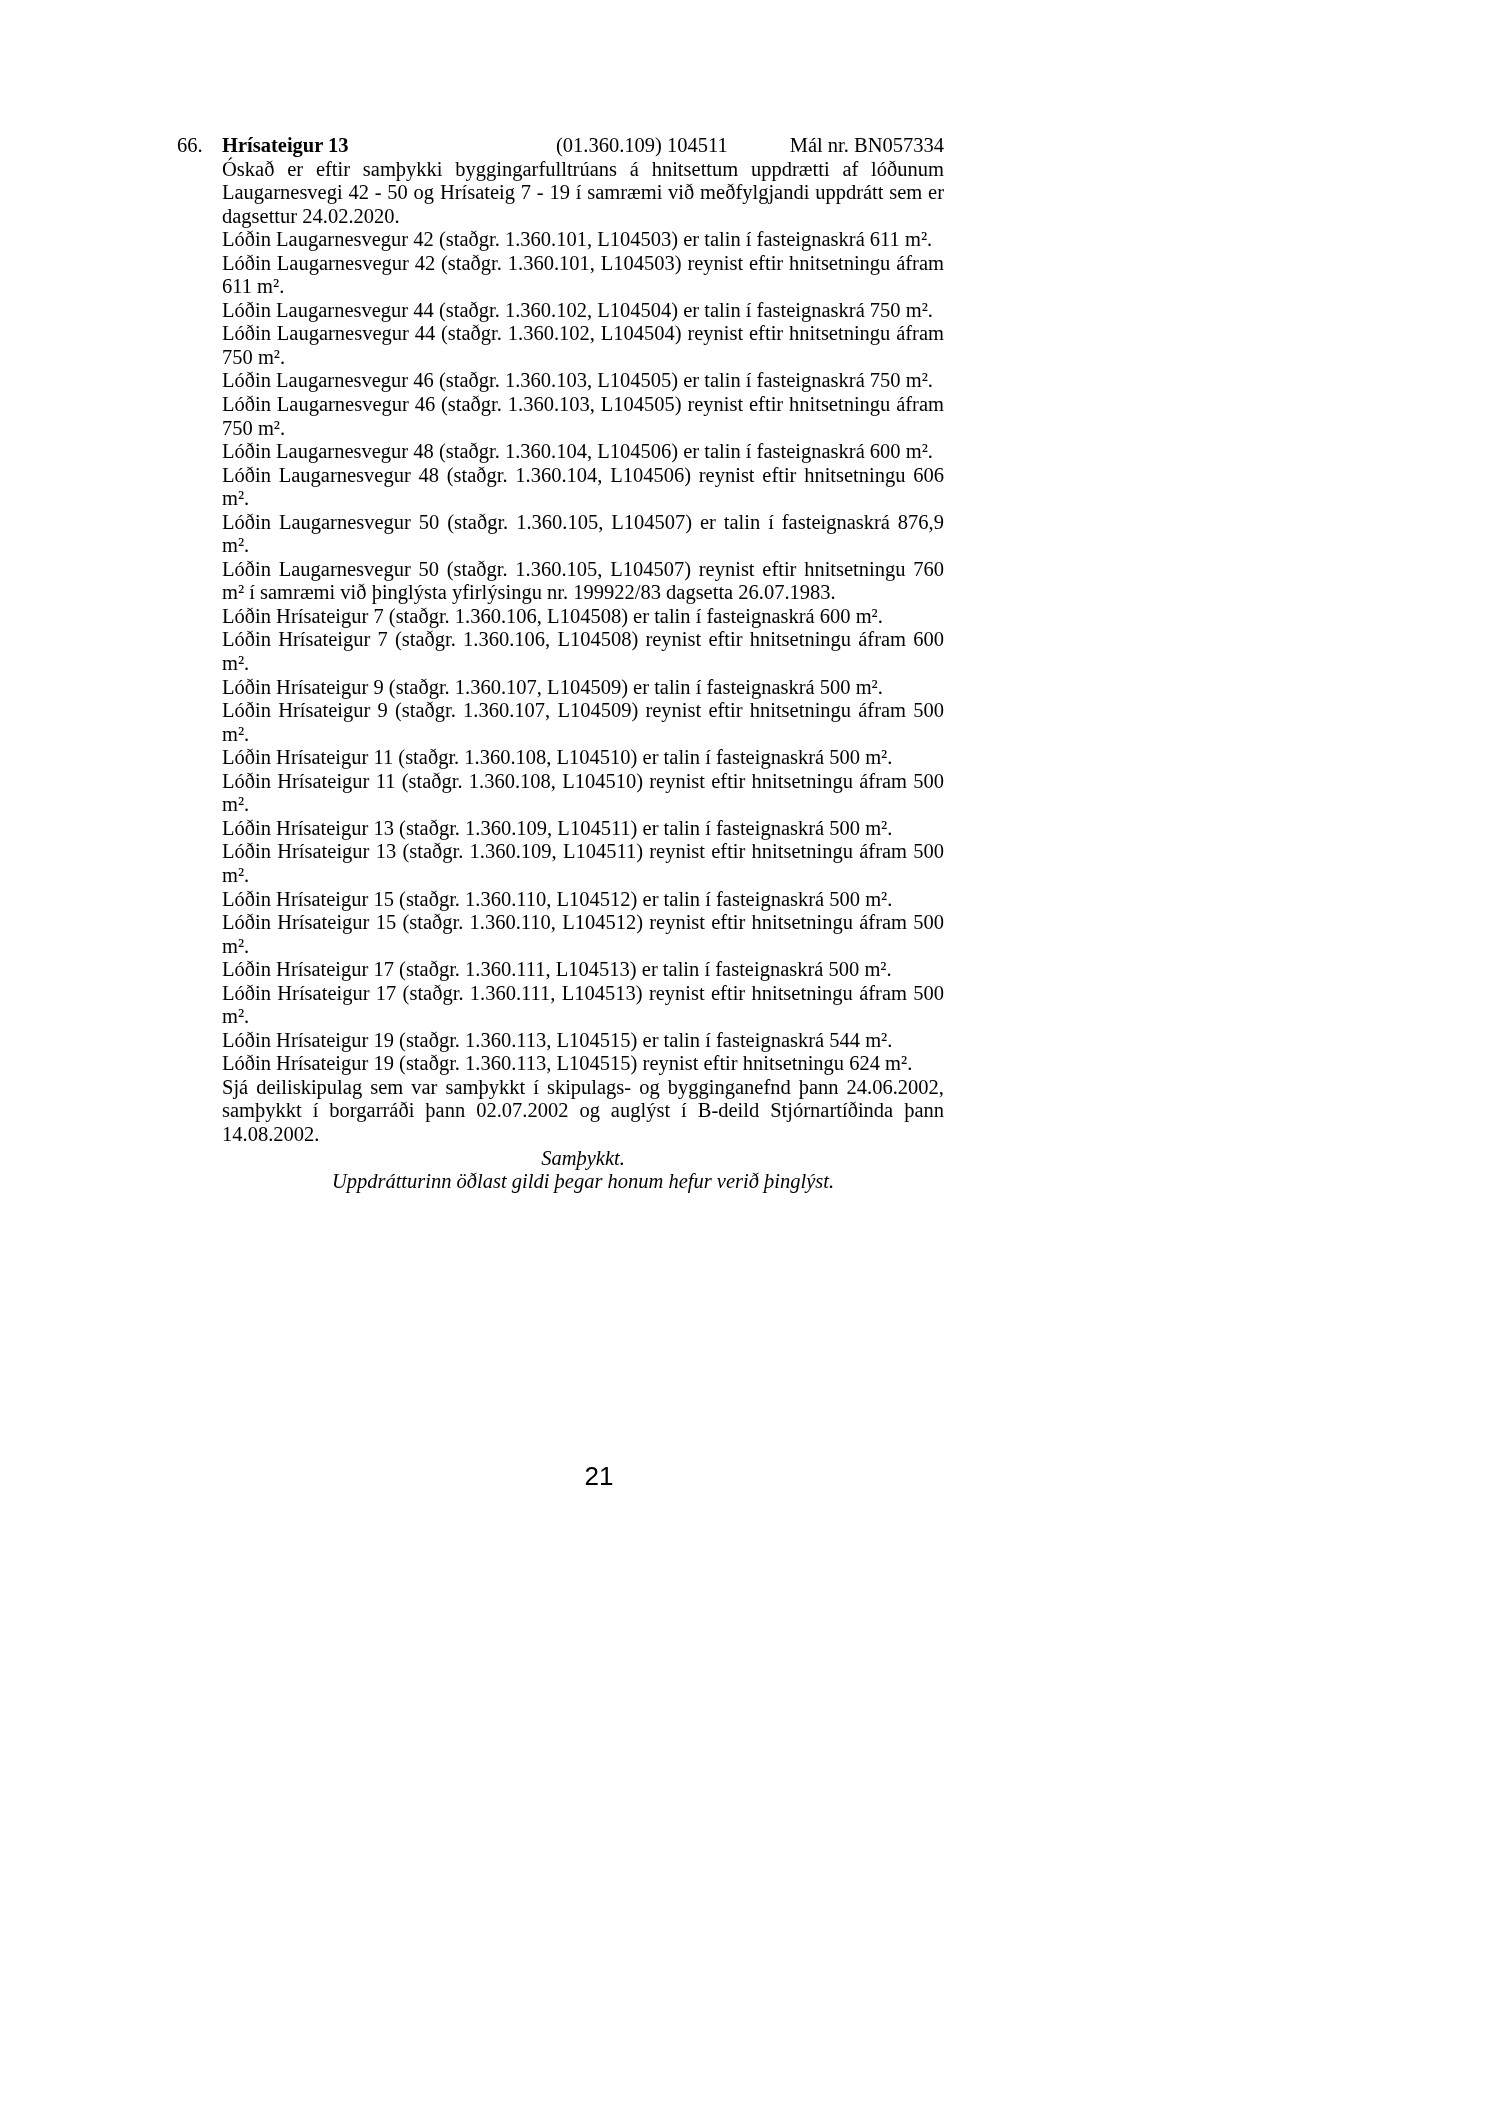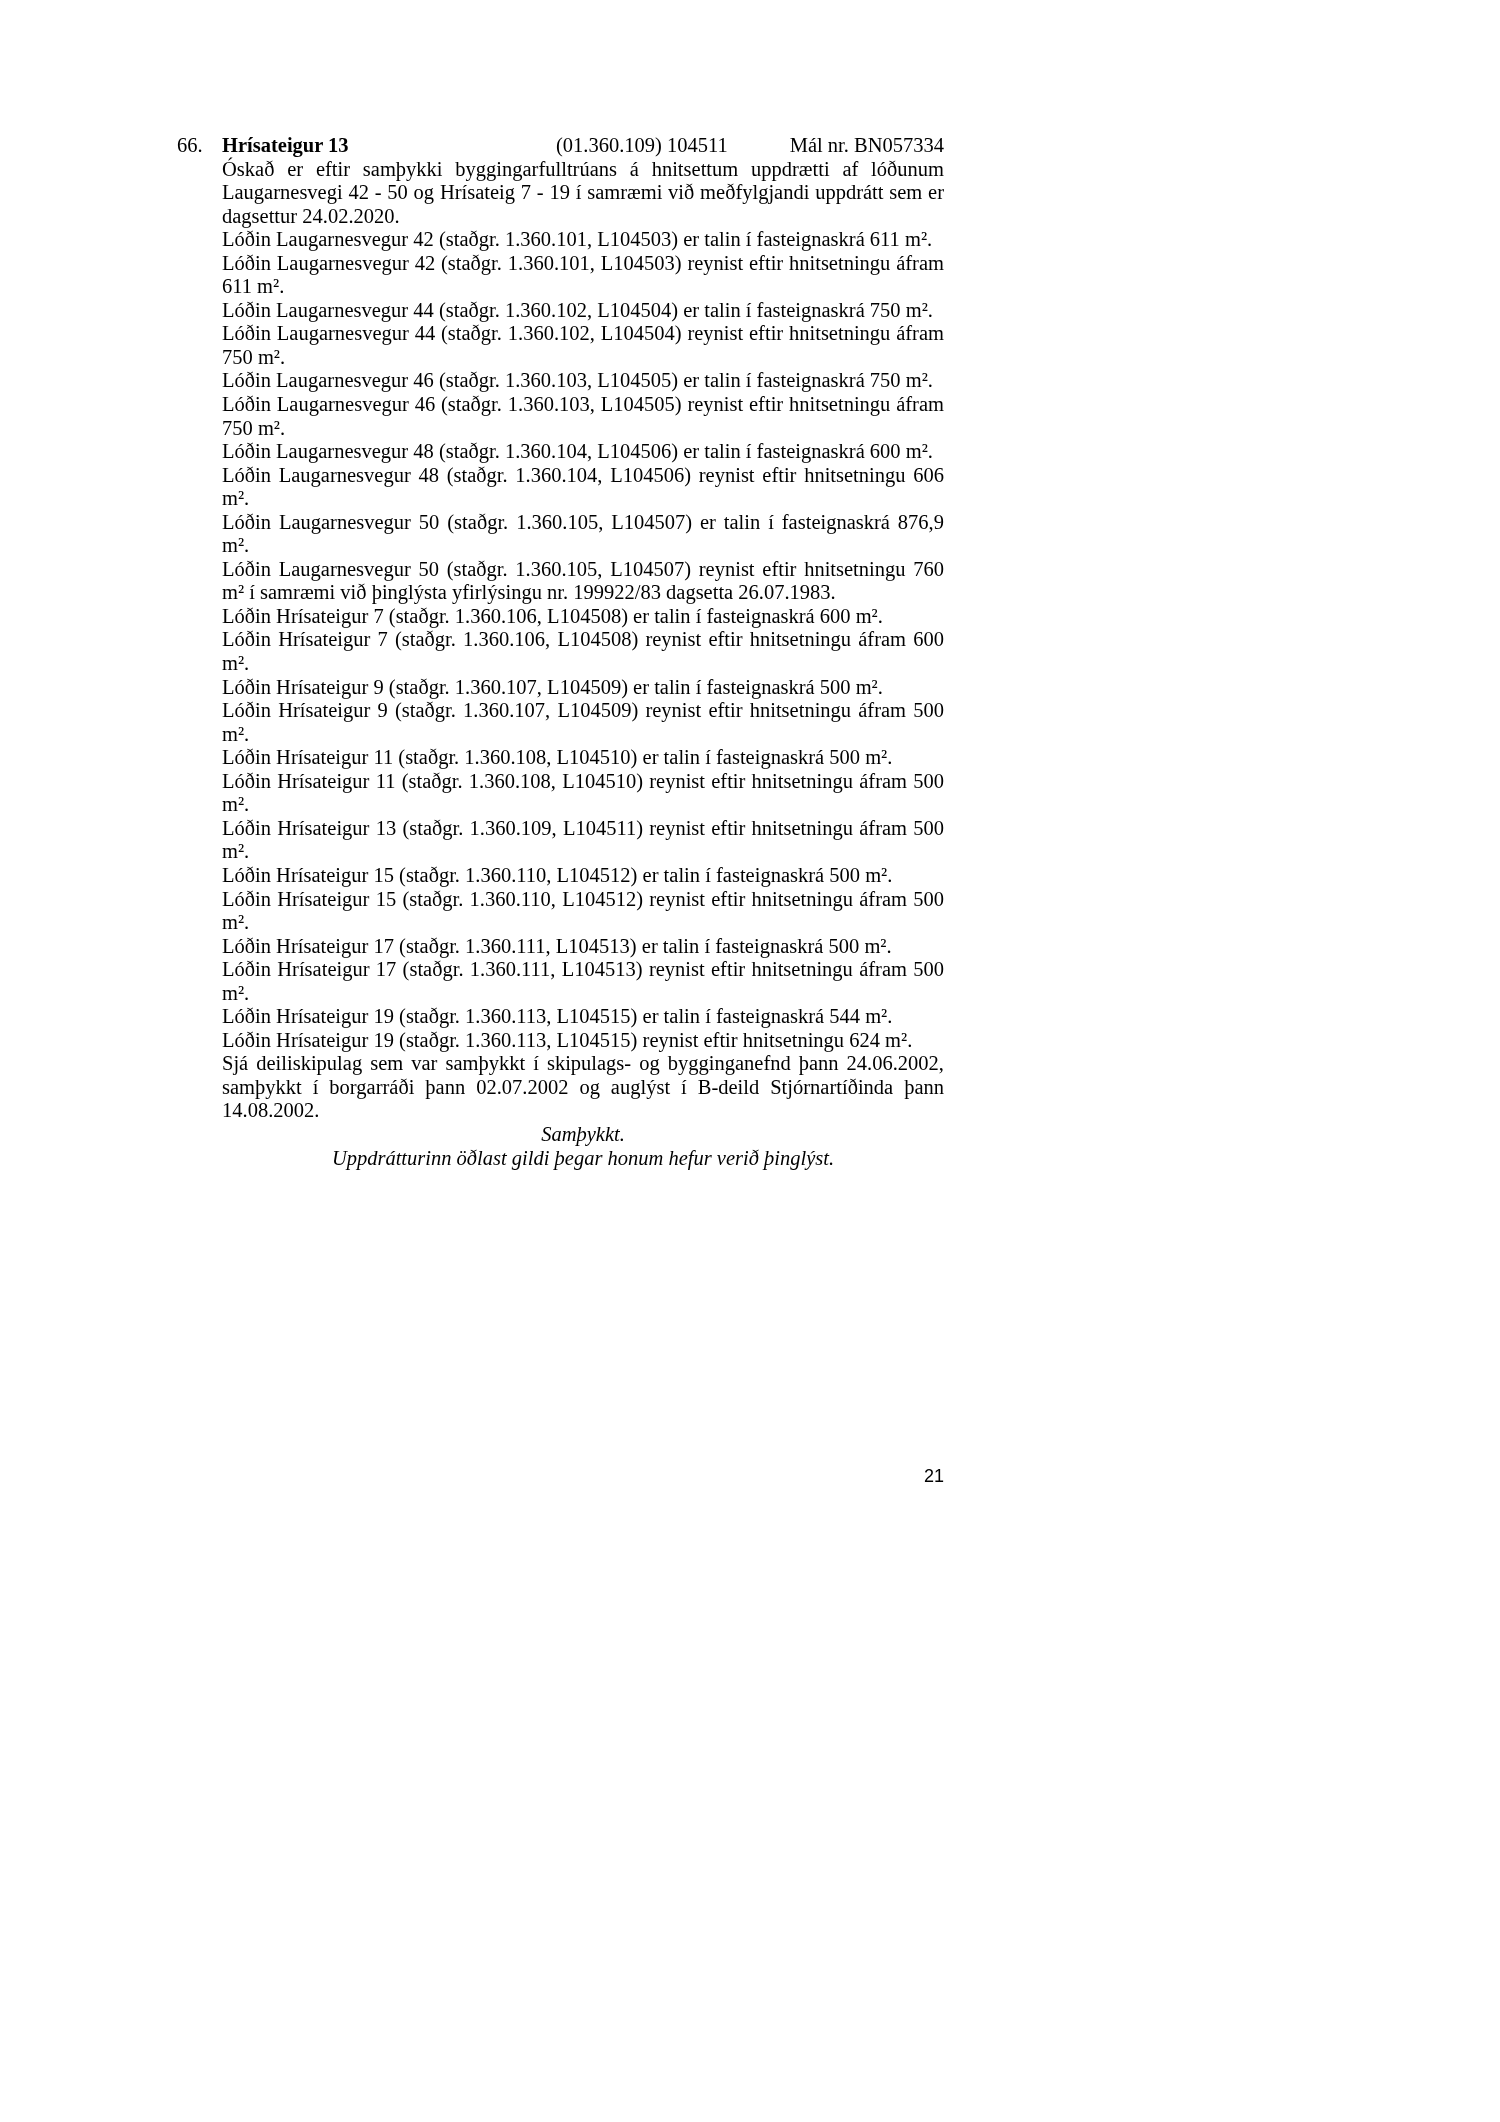--- a/index.html
+++ b/index.html
@@ -56,25 +56,25 @@
     text-align: justify;
     text-justify: inter-word;
   }
   .resolution {
     font-style: italic;
     text-align: center;
   }
   .page-number {
     position: absolute;
     top: 1464px;
-    left: 222px;
+    left: 238px;
     width: 722px;
-    text-align: right;
+    text-align: center;
     font-family: "Liberation Sans", "DejaVu Sans", sans-serif;
-    font-size: 18px;
+    font-size: 26px;
     line-height: 24px;
   }
 </style>
 </head>
 <body>
 
 <div class="page">
 
   <div class="agenda-item">
 
@@ -117,20 +117,21 @@
           <p class="para">Lóðin Hrísateigur 7 (staðgr. 1.360.106, L104508) reynist eftir hnitsetningu áfram 600 m².</p>
 
           <p class="para">Lóðin Hrísateigur 9 (staðgr. 1.360.107, L104509) er talin í fasteignaskrá 500 m².</p>
 
           <p class="para">Lóðin Hrísateigur 9 (staðgr. 1.360.107, L104509) reynist eftir hnitsetningu áfram 500 m².</p>
 
           <p class="para">Lóðin Hrísateigur 11 (staðgr. 1.360.108, L104510) er talin í fasteignaskrá 500 m².</p>
 
           <p class="para">Lóðin Hrísateigur 11 (staðgr. 1.360.108, L104510) reynist eftir hnitsetningu áfram 500 m².</p>
 
+          <p class="para">Lóðin Hrísateigur 13 (staðgr. 1.360.109, L104511) er talin í fasteignaskrá 500 m².</p>
 
           <p class="para">Lóðin Hrísateigur 13 (staðgr. 1.360.109, L104511) reynist eftir hnitsetningu áfram 500 m².</p>
 
           <p class="para">Lóðin Hrísateigur 15 (staðgr. 1.360.110, L104512) er talin í fasteignaskrá 500 m².</p>
 
           <p class="para">Lóðin Hrísateigur 15 (staðgr. 1.360.110, L104512) reynist eftir hnitsetningu áfram 500 m².</p>
 
           <p class="para">Lóðin Hrísateigur 17 (staðgr. 1.360.111, L104513) er talin í fasteignaskrá 500 m².</p>
 
           <p class="para">Lóðin Hrísateigur 17 (staðgr. 1.360.111, L104513) reynist eftir hnitsetningu áfram 500 m².</p>

